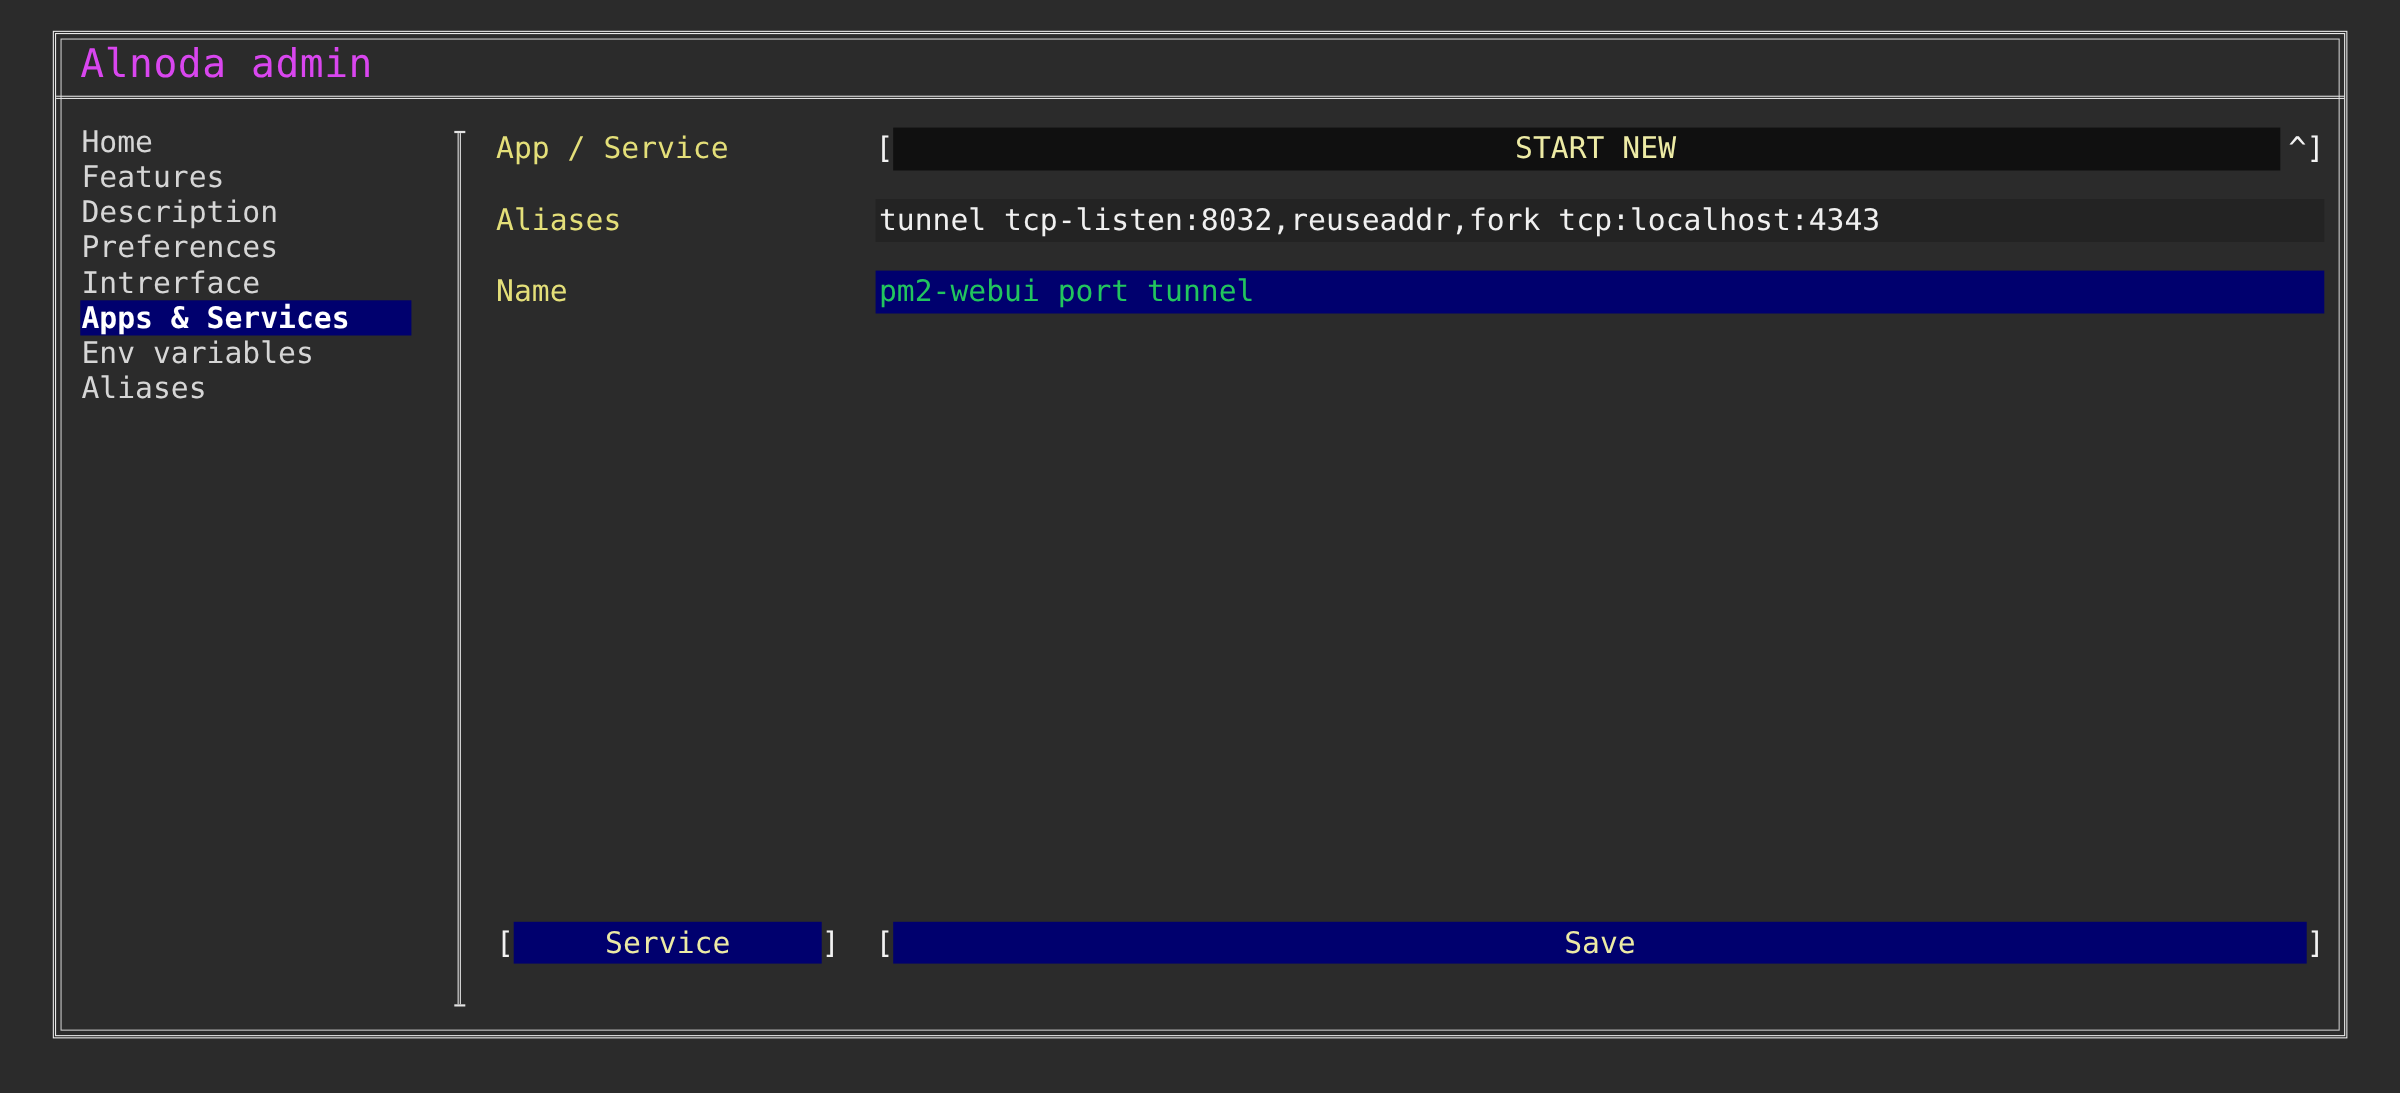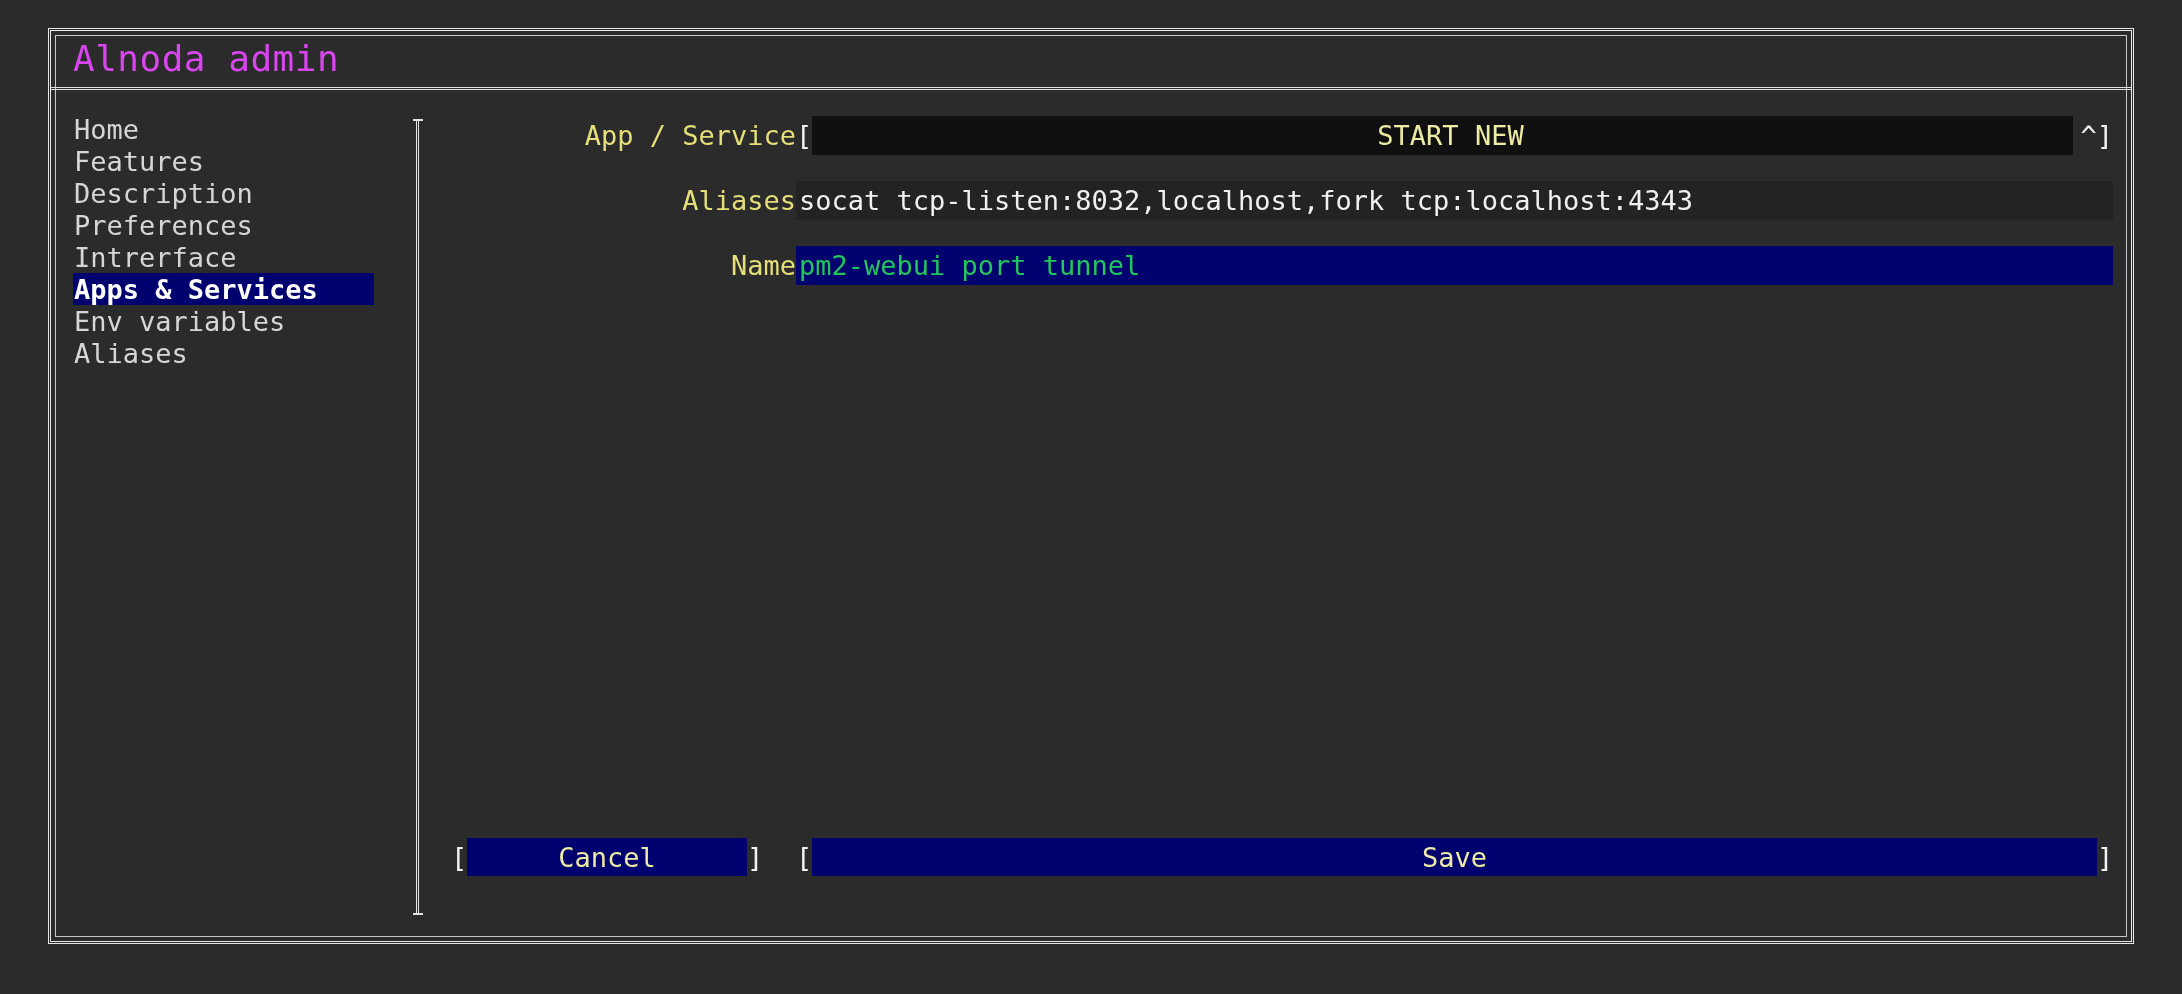--- a/index.html
+++ b/index.html
@@ -130,21 +130,20 @@
     height: 40px;
     display: flex;
     align-items: center;
   }
   .field-label {
     color: #e4df79;
     font-size: 27px;
     width: 345px;
     flex: none;
     white-space: pre;
-    text-align: right;
   }
   .field-wrap {
     position: relative;
     flex: 1 1 auto;
     height: 40px;
     display: flex;
     align-items: center;
   }
 
   
@@ -278,39 +277,39 @@
             <span>START NEW</span>
           </div>
           <span class="bracket right-caret">^]</span>
         </div>
       </div>
 
       <div class="form-row" style="top:65px;">
         <span class="field-label">Aliases</span>
         <div class="field-wrap">
           <div class="text-input" placeholder="">
-            <span>socat tcp-listen:8032,localhost,fork tcp:localhost:4343</span>
+            <span>tunnel tcp-listen:8032,reuseaddr,fork tcp:localhost:4343</span>
           </div>
         </div>
       </div>
 
       <div class="form-row" style="top:130px;">
         <span class="field-label">Name</span>
         <div class="field-wrap">
           <div class="text-input focused" placeholder="">
             <span>pm2-webui port tunnel</span>
           </div>
         </div>
       </div>
 
       <div id="buttons">
         <div class="btn-group" id="cancel-group">
           <span class="bracket">[</span>
           <div class="btn" id="cancel-btn">
-            <span>Cancel</span>
+            <span>Service</span>
           </div>
           <span class="bracket">]</span>
         </div>
         <div class="btn-group" id="save-group">
           <span class="bracket">[</span>
           <div class="btn" id="save-btn">
             <span>Save</span>
           </div>
           <span class="bracket">]</span>
         </div>

